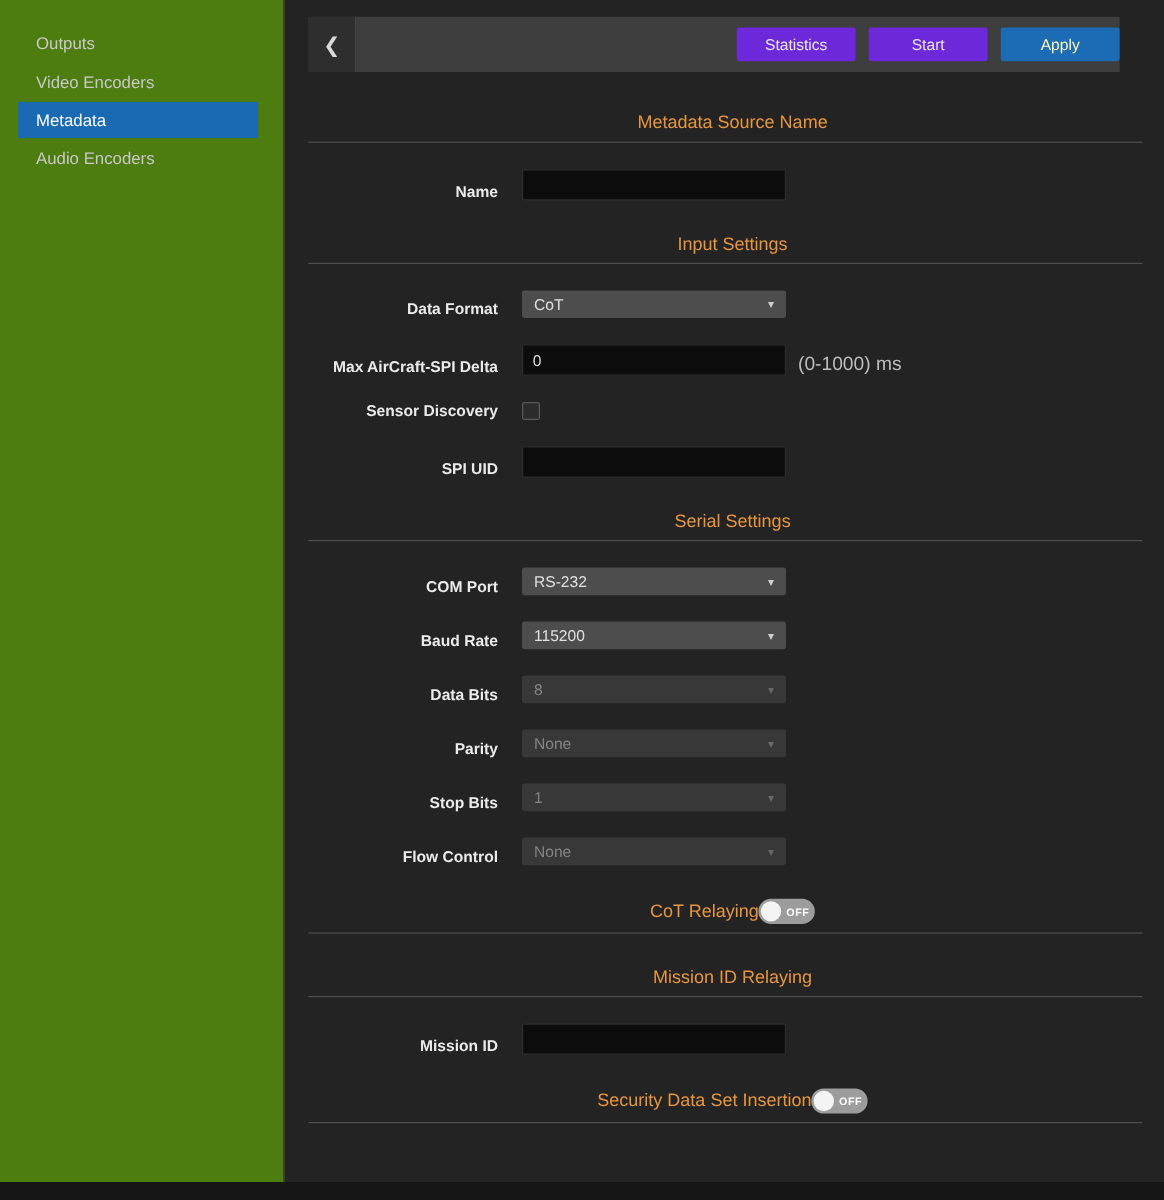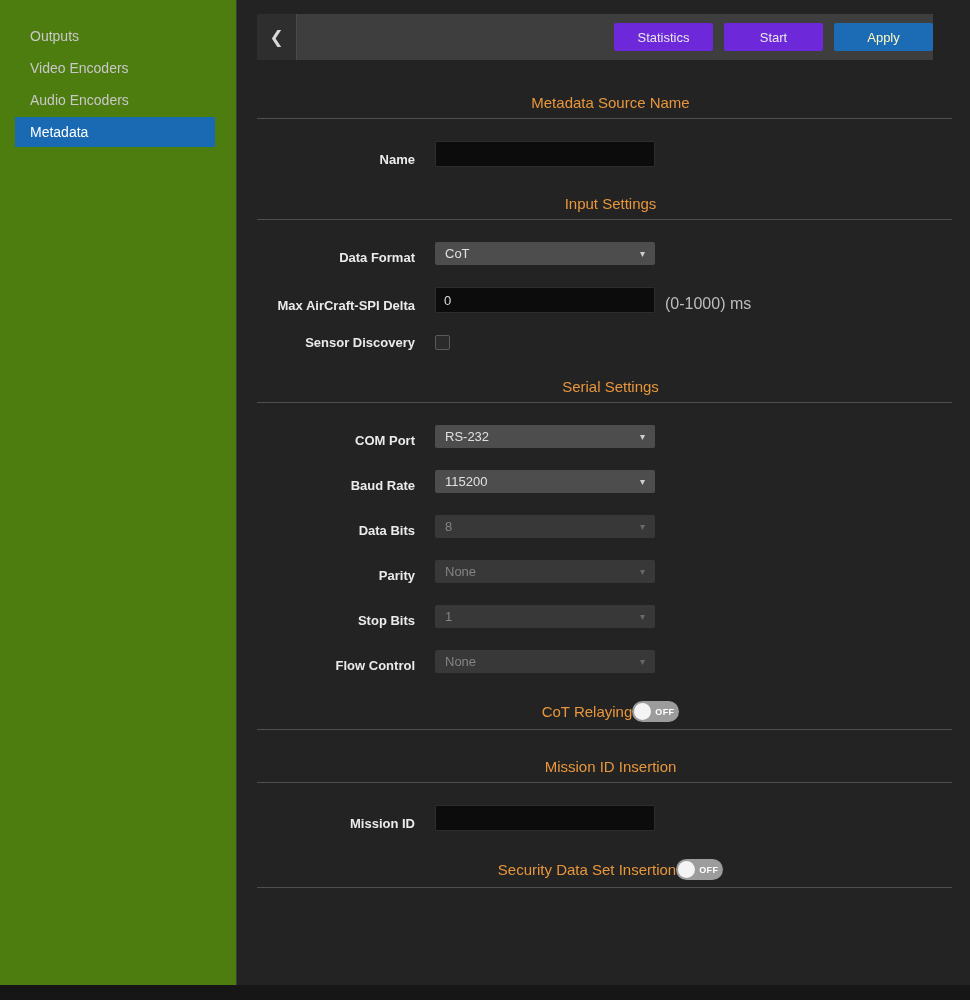--- a/index.html
+++ b/index.html
@@ -103,22 +103,22 @@
   .footer-band { position:absolute; left:0; bottom:0; width:970px; height:15px; background:#161616; }
 </style>
 </head>
 <body>
 
 <div class="layout">
 
   <div class="sidebar">
     <div class="side-item">Outputs</div>
     <div class="side-item">Video Encoders</div>
+    <div class="side-item selected">Metadata</div>
     <div class="side-item">Audio Encoders</div>
-    <div class="side-item selected">Metadata</div>
   </div>
 
   <div class="main">
 
     <div class="toolbar">
       <div class="back-btn">
         <span>❮</span>
       </div>
       <div class="spacer"></div>
       <button class="tb-btn">Statistics</button>
@@ -153,20 +153,24 @@
       <span class="lbl">Max AirCraft-SPI Delta</span>
       <input class="text-input ctl" type="text" value="0" style="">
       <span class="hint">(0-1000) ms</span>
     </div>
 
     <div class="row">
       <span class="lbl">Sensor Discovery</span>
       <div class="checkbox ctl"></div>
     </div>
 
+    <div class="row">
+      <span class="lbl">SPI UID</span>
+      <input class="text-input ctl" type="text" value="" style="">
+    </div>
 
     <div class="section-head">
       <h2 class="section-title">Serial Settings</h2>
     </div>
     <hr class="section-rule">
 
     <div class="row">
       <span class="lbl">COM Port</span>
       <div class="dropdown ctl">
         <span>RS-232</span>
@@ -217,21 +221,21 @@
     <div class="section-head">
       <h2 class="section-title">CoT Relaying</h2>
       <div class="toggle">
         <span class="knob"></span>
         <span class="state">OFF</span>
       </div>
     </div>
     <hr class="section-rule">
 
     <div class="section-head">
-      <h2 class="section-title">Mission ID Insertion</h2>
+      <h2 class="section-title">Mission ID Relaying</h2>
     </div>
     <hr class="section-rule">
 
     <div class="row">
       <span class="lbl">Mission ID</span>
       <input class="text-input ctl" type="text" value="" style="">
     </div>
 
     <div class="section-head">
       <h2 class="section-title">Security Data Set Insertion</h2>

